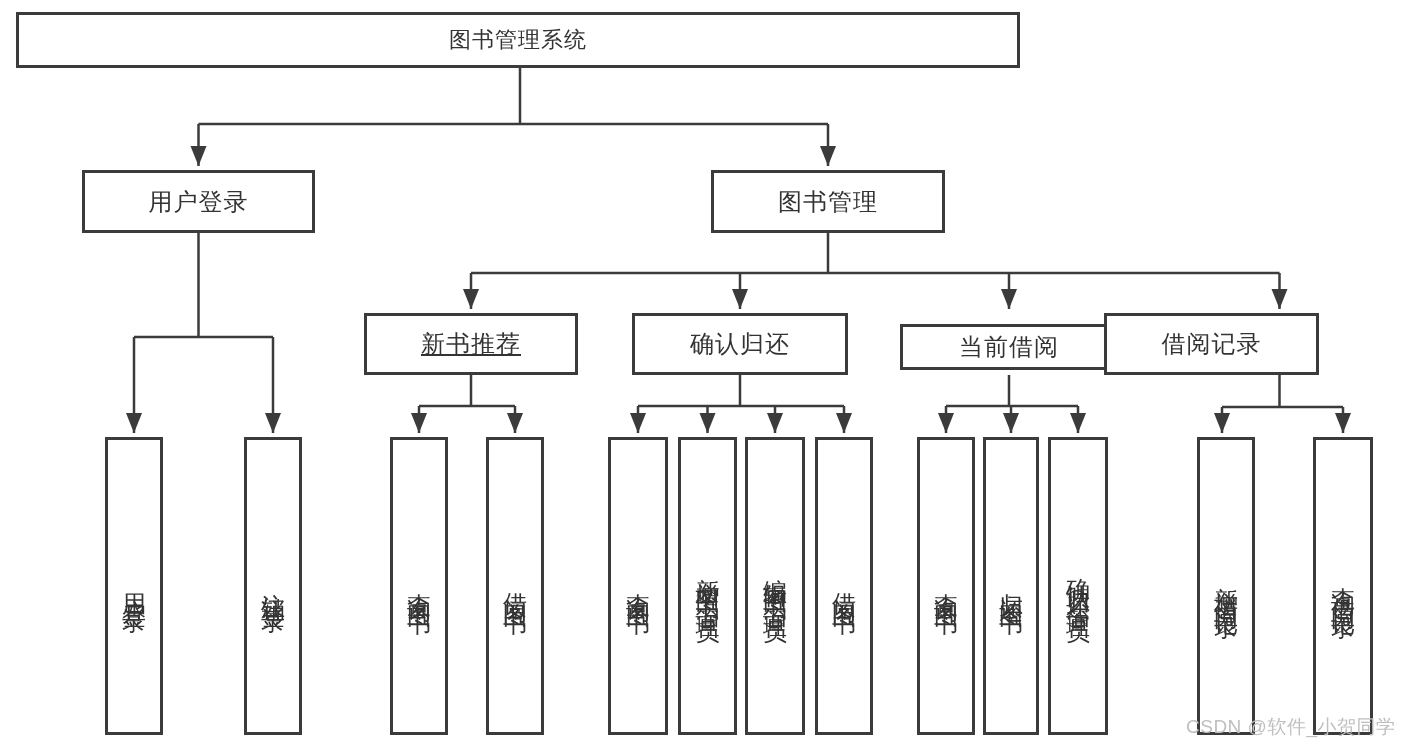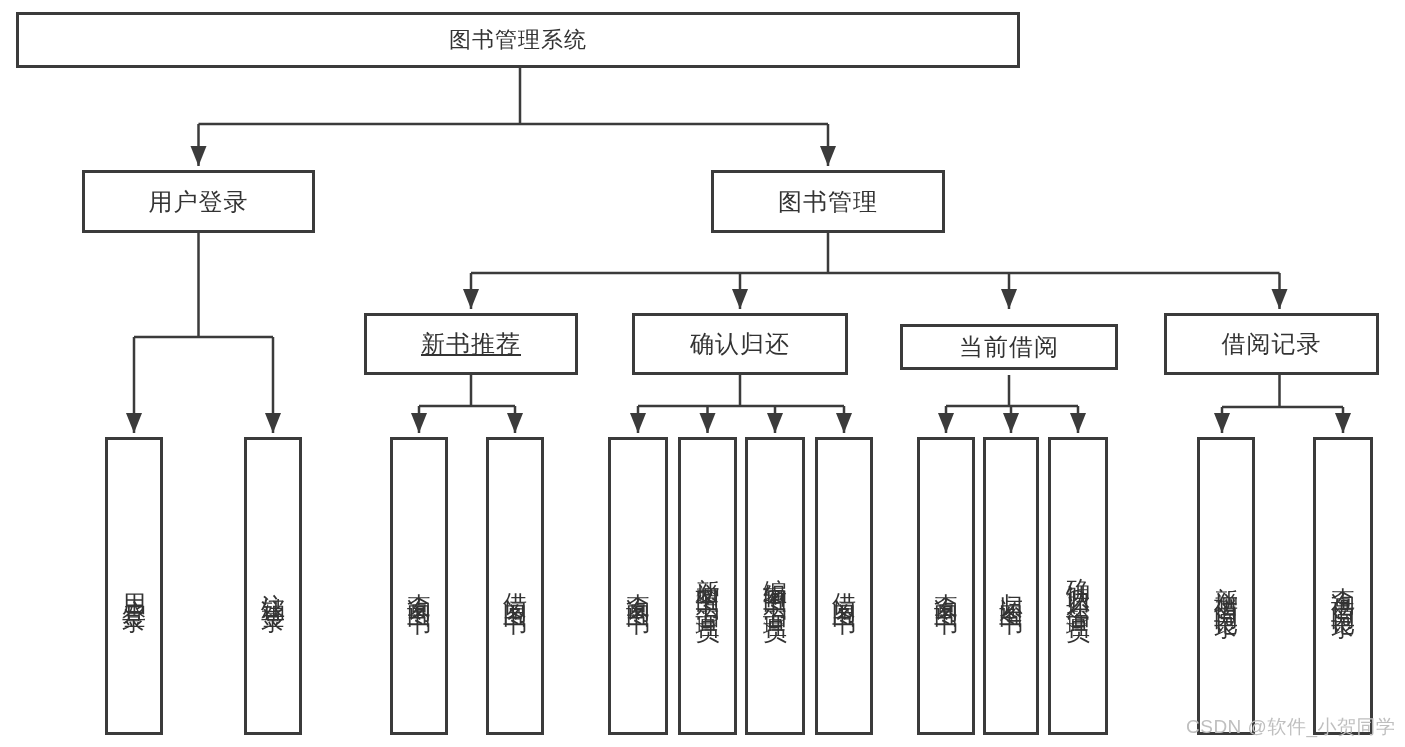--- a/index.html
+++ b/index.html
@@ -104,21 +104,21 @@
   </svg>
 
   <div class="node h-node root-node" style="left:16px;top:12px;width:1004px;height:56px;">图书管理系统</div>
 
   <div class="node h-node" style="left:82px;top:170px;width:233px;height:63px;">用户登录</div>
   <div class="node h-node" style="left:711px;top:170px;width:234px;height:63px;">图书管理</div>
 
   <div class="node h-node" style="left:364px;top:313px;width:214px;height:62px;text-decoration:underline;">新书推荐</div>
   <div class="node h-node" style="left:632px;top:313px;width:216px;height:62px;">确认归还</div>
   <div class="node h-node" style="left:900px;top:313px;width:218px;height:46px;margin-top:11px;">当前借阅</div>
-  <div class="node h-node" style="left:1164px;top:313px;width:215px;height:62px;">借阅记录</div>
+  <div class="node h-node" style="left:1104px;top:313px;width:215px;height:62px;">借阅记录</div>
 
   <div class="node v-node" style="left:105px;top:437px;width:58px;height:298px;">
     <span class="vtext">用户登录</span>
   </div>
   <div class="node v-node" style="left:244px;top:437px;width:58px;height:298px;">
     <span class="vtext">注销登录</span>
   </div>
 
   <div class="node v-node" style="left:390px;top:437px;width:58px;height:298px;">
     <span class="vtext">查询图书</span>

